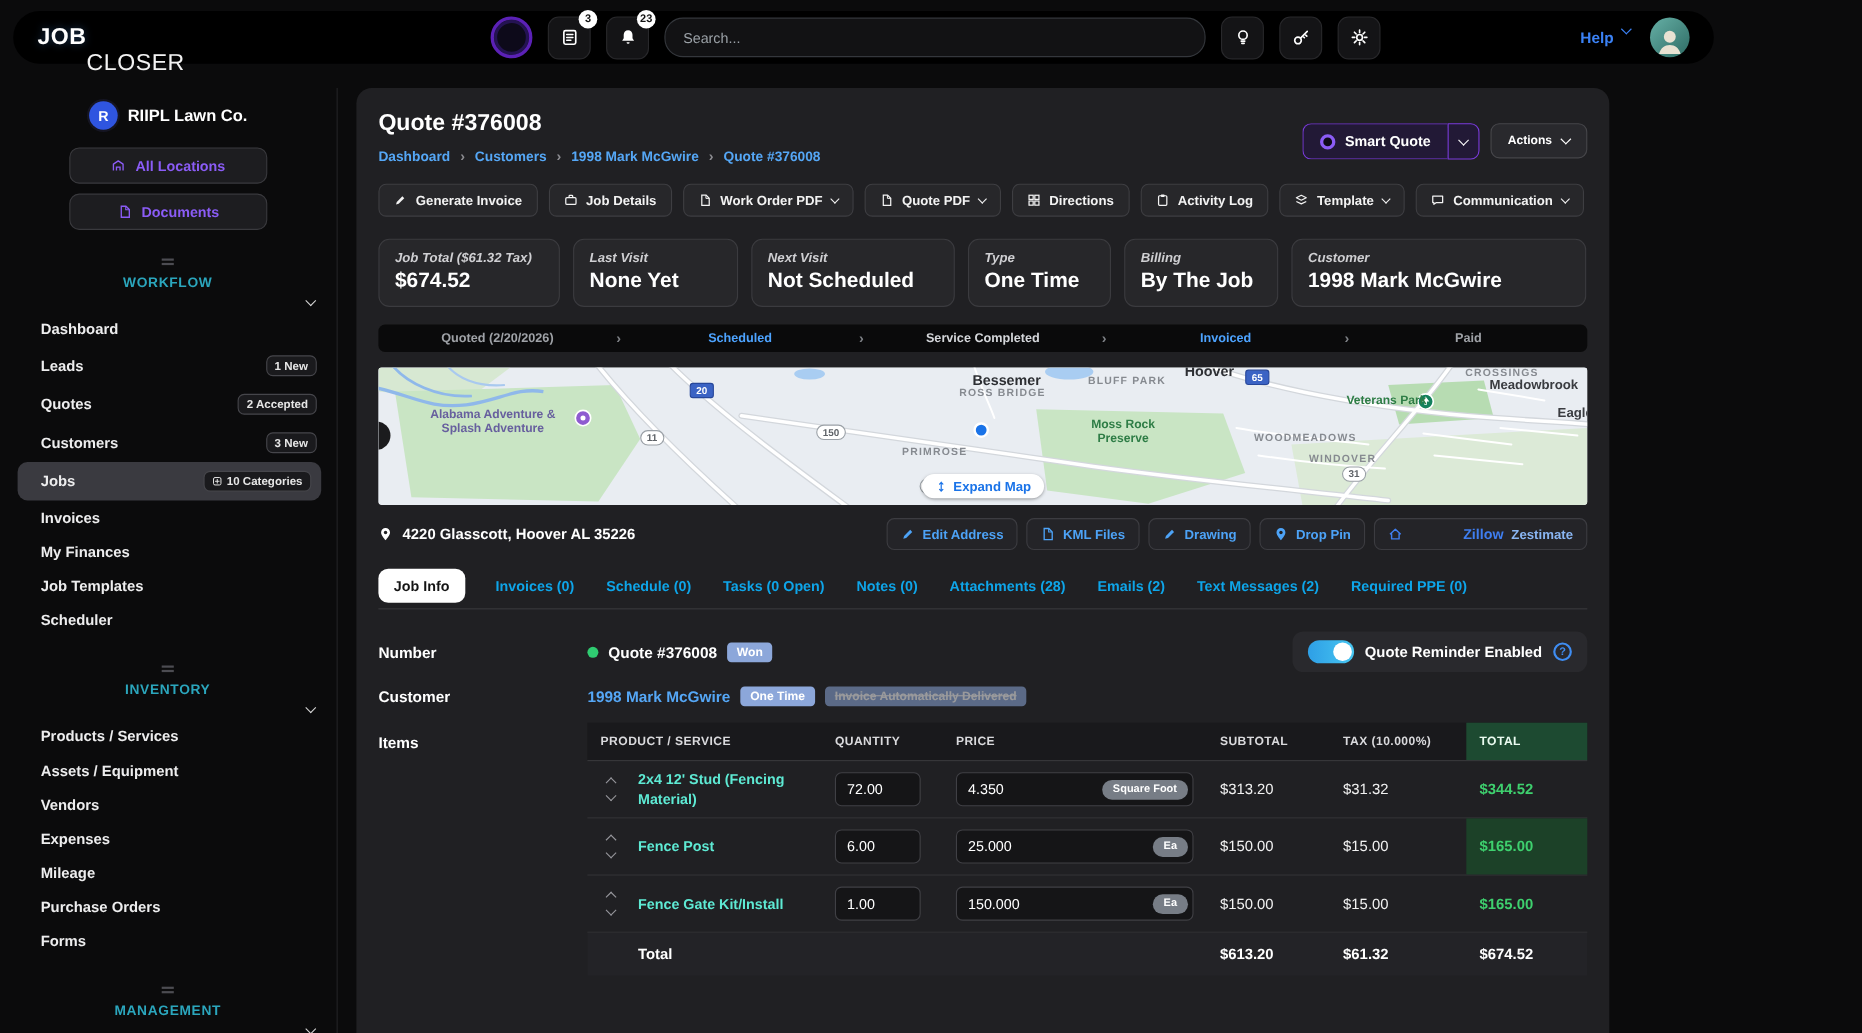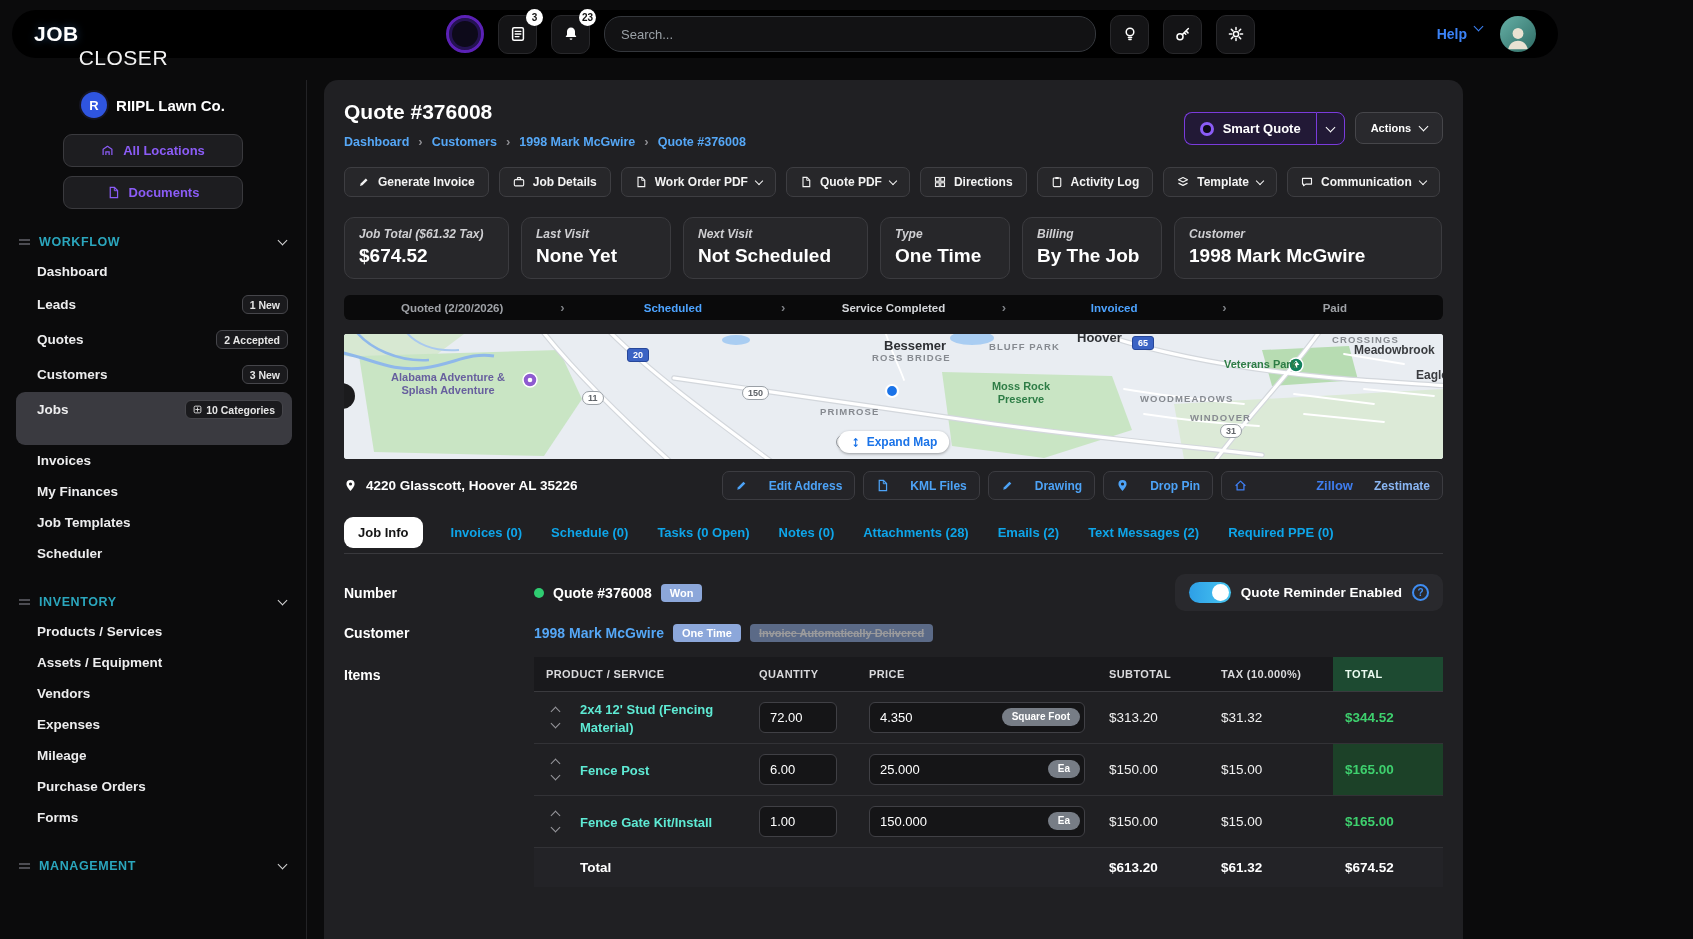--- a/index.html
+++ b/index.html
@@ -30,26 +30,26 @@
   .avatar{width:36px;height:36px;border-radius:50%;overflow:hidden;background:linear-gradient(135deg,#66b0a6,#2e6b64);display:flex;align-items:flex-end;justify-content:center;}
   .avatar svg{width:28px;height:28px;color:#e9e2d2;}
   
   .shell{display:flex;margin-top:22px;align-items:flex-start;}
   .sidebar{width:307px;flex:none;border-right:1px solid #232326;box-sizing:border-box;min-height:860px;padding-bottom:30px;}
   .side-co{display:flex;align-items:center;justify-content:center;gap:9px;margin:12px 0 16px;}
   .co-avatar{width:26px;height:26px;border-radius:50%;background:#2f55e0;box-shadow:0 0 0 2px #151522;display:flex;align-items:center;justify-content:center;font-size:13px;font-weight:800;}
   .co-name{font-size:15px;font-weight:700;}
   .side-btn{width:178px;margin:9px auto;display:flex;align-items:center;justify-content:center;gap:9px;background:#1d1d20;
     border:1px solid #3a3a3e;border-radius:9px;padding:8px 0;font-size:13px;font-weight:700;color:#8b5cf6;cursor:pointer;}
-  .side-sec{display:flex;align-items:center;gap:9px;margin:26px 20px 7px 19px;color:#2ba6bd;font-size:12.5px;font-weight:800;letter-spacing:.6px;}
+  .side-sec{display:flex;align-items:center;gap:9px;margin:26px 20px 7px 19px;color:#2ba6bd;font-size:12.5px;font-weight:800;letter-spacing:.6px;flex-direction:column;}
   .dashes{width:11px;height:2px;background:#4c4c52;box-shadow:0 -4px 0 #4c4c52;margin-top:4px;flex:none;}
   .side-sec .chev{margin-left:auto;color:#d6d6d6;}
   .side-item{display:flex;align-items:center;padding:8px 18px 8px 37px;font-size:13.5px;font-weight:600;color:#ededee;cursor:pointer;}
   .side-item .badge{margin-left:auto;font-size:10.5px;font-weight:700;color:#e6e6e6;background:#1a1a1d;border:1px solid #46464b;border-radius:6px;padding:2.5px 7px;display:flex;align-items:center;gap:4px;}
-  .side-item.active{background:#3a3a40;border-radius:9px;margin:0 14px 0 16px;padding:8px 9px 26px 21px;}
+  .side-item.active{background:#3a3a40;border-radius:9px;margin:0 14px 0 16px;padding:8px 9px 8px 21px;}
   
   .panel{margin-left:17px;width:1139px;box-sizing:border-box;background:#202023;border-radius:14px;padding:20px;min-height:900px;}
   .p-head{display:flex;justify-content:space-between;}
   .p-title{font-size:21px;font-weight:800;}
   .crumbs{display:flex;align-items:center;margin-top:10px;font-size:12.5px;font-weight:600;}
   .crumb{color:#55a7f6;}
   .crumb:not(:last-child)::after{content:"›";color:#8d8d92;margin:0 9px;font-size:13px;}
   .p-actions{display:flex;gap:10px;align-items:flex-start;margin-top:12px;}
   .sq{display:flex;cursor:pointer;}
   .sq-main{display:flex;align-items:center;gap:9px;background:#221936;border:1.5px solid #7a3bdc;border-right:none;
@@ -85,21 +85,21 @@
   .m-poi{font-size:11px;color:#675f9e;font-weight:600;line-height:1.15;text-align:center;white-space:normal;}
   .m-shield{position:absolute;font-size:9px;font-weight:700;color:#5f6368;background:#fff;border:1px solid #9aa0a6;border-radius:8px;padding:1px 5px;}
   .m-int{background:#3b63c4;color:#fff;border:1px solid #27479a;border-radius:3px;}
   .expand{position:absolute;left:50%;transform:translateX(-50%);bottom:6px;background:#fff;color:#1a73e8;border-radius:14px;
     padding:4px 12px;font-size:12px;font-weight:700;display:flex;gap:6px;align-items:center;box-shadow:0 1px 3px rgba(0,0,0,.35);cursor:pointer;}
   
   .addr{display:flex;align-items:center;margin-top:12px;}
   .addr-left{display:flex;align-items:center;gap:9px;font-size:13.5px;font-weight:600;}
   .addr-actions{margin-left:auto;display:flex;gap:8px;}
   .abtn{background:#242428;border:1px solid #3c3c41;border-radius:7px;padding:6px 12px;font-size:12px;font-weight:700;
-    color:#4da3f7;display:flex;gap:21px;align-items:center;cursor:pointer;}
+    color:#4da3f7;display:flex;gap:7px;align-items:center;cursor:pointer;}
   .z-brand{color:#3f7ef0;font-weight:800;font-size:13px;margin-left:48px;}
   .z-label{color:#8ab6f3;font-weight:600;}
   
   .tabs{display:flex;gap:27px;align-items:center;margin-top:16px;border-bottom:1px solid #39393d;}
   .tab{font-size:13px;font-weight:700;color:#0ea5e9;padding:9px 1px 13px;cursor:pointer;}
   .tab.active{background:#fff;color:#141414;border-radius:9px;padding:8px 14px;margin-bottom:5px;}
   
   .details{margin-top:20px;}
   .drow{display:flex;align-items:center;margin-bottom:13px;}
   .drow.top{align-items:flex-start;}

